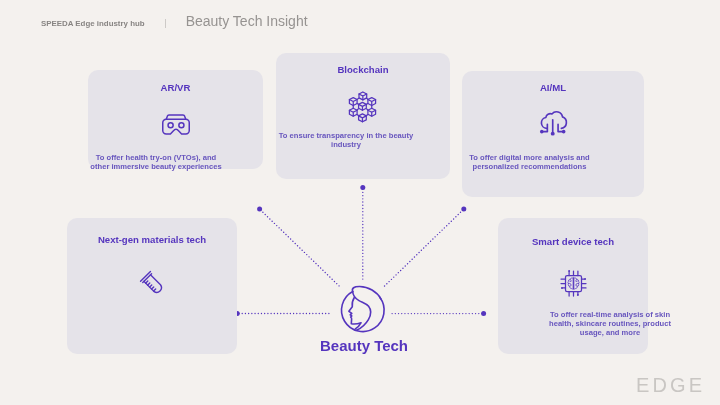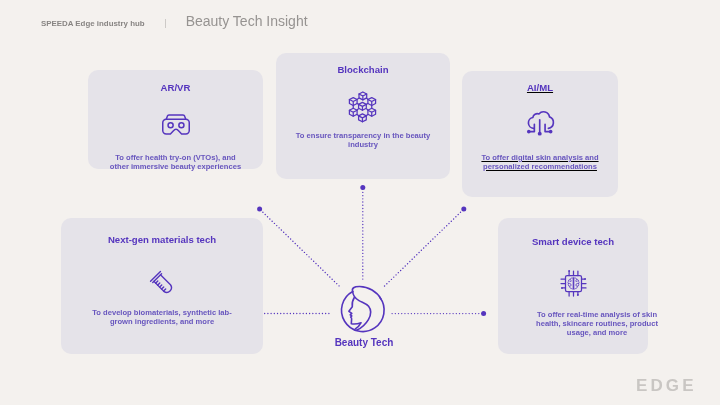--- a/index.html
+++ b/index.html
@@ -8,29 +8,29 @@
   #stage{position:relative;width:720px;height:405px;}
 
   
   .hdr{position:absolute;left:41px;top:13px;display:flex;align-items:baseline;gap:16px;}
   .hdr-b{font-size:7.9px;font-weight:bold;color:#888583;letter-spacing:0px;}
   .hdr-sep{width:1px;height:8.8px;background:#CDCAC7;margin:0 4px;position:relative;top:1.5px;}
   .hdr-l{font-size:14px;font-weight:normal;color:#969391;letter-spacing:0px;}
 
   
   .card{position:absolute;background:#E5E3E9;border-radius:10px;box-sizing:border-box;
-        display:flex;flex-direction:column;align-items:center;}
+        display:flex;flex-direction:column;}
   .c-title{font-size:9.6px;font-weight:bold;color:#5535BE;text-align:center;line-height:12px;white-space:nowrap;}
   .c-desc{font-size:7.6px;font-weight:bold;color:#6856BE;text-align:center;line-height:9.1px;}
   .c-icon{display:flex;align-items:center;justify-content:center;}
-  .center-label{position:absolute;font-size:10px;font-weight:bold;color:#5535BE;text-align:center;}
+  .center-label{position:absolute;font-size:15px;font-weight:bold;color:#5535BE;text-align:center;}
 
   
   .src{position:absolute;left:16px;top:378px;font-size:8.1px;color:#9B9895;letter-spacing:.05px;}
-  .edge{position:absolute;left:636px;top:374.5px;font-size:17px;font-weight:bold;
+  .edge{position:absolute;left:636px;top:374.5px;font-size:20px;font-weight:normal;
         color:#C9C6C3;letter-spacing:3.1px;line-height:21px;}
 
   svg{display:block;overflow:visible;}
   .lines{position:absolute;left:0;top:0;width:720px;height:405px;pointer-events:none;}
 </style>
 </head>
 <body>
 
 <div id="stage">
 
@@ -82,49 +82,48 @@
     <div class="c-icon" style="margin-top:17.2px;">
       <svg width="27.7" height="28.4" viewBox="-1.0 -0.6 27.7 28.4" fill="none" stroke="#5535BE" stroke-width="1.25" stroke-linecap="round" stroke-linejoin="round">
         <path d="M12.85 -1.60L16.70 0.38L16.70 4.33L12.85 6.30L9.00 4.33L9.00 0.38Z M3.25 4.00L7.10 5.97L7.10 9.93L3.25 11.90L-0.60 9.93L-0.60 5.97Z M21.75 4.00L25.60 5.97L25.60 9.93L21.75 11.90L17.90 9.93L17.90 5.97Z M12.45 8.80L16.30 10.78L16.30 14.72L12.45 16.70L8.60 14.72L8.60 10.78Z M3.25 14.70L7.10 16.67L7.10 20.62L3.25 22.60L-0.60 20.62L-0.60 16.67Z M21.75 14.70L25.60 16.67L25.60 20.62L21.75 22.60L17.90 20.62L17.90 16.67Z M12.45 20.30L16.30 22.27L16.30 26.23L12.45 28.20L8.60 26.23L8.60 22.27Z"></path>
         <path d="M12.85 2.35L12.85 6.30M12.85 2.35L9.00 0.38M12.85 2.35L16.70 0.38 M3.25 7.95L3.25 11.90M3.25 7.95L-0.60 5.97M3.25 7.95L7.10 5.97 M21.75 7.95L21.75 11.90M21.75 7.95L17.90 5.97M21.75 7.95L25.60 5.97 M12.45 12.75L12.45 16.70M12.45 12.75L8.60 10.78M12.45 12.75L16.30 10.78 M3.25 18.65L3.25 22.60M3.25 18.65L-0.60 16.67M3.25 18.65L7.10 16.67 M21.75 18.65L21.75 22.60M21.75 18.65L17.90 16.67M21.75 18.65L25.60 16.67 M12.45 24.25L12.45 28.20M12.45 24.25L8.60 22.27M12.45 24.25L16.30 22.27"></path>
         <path d="M8.82 4.70L7.28 5.60 M16.59 4.70L18.01 5.60 M7.11 9.97L8.59 10.73 M17.84 9.97L16.36 10.73 M3.25 12.44L3.25 14.16 M21.75 12.44L21.75 14.16 M8.59 15.23L7.11 16.17 M16.36 15.23L17.84 16.17 M7.11 21.00L8.59 21.90 M17.84 21.00L16.36 21.90"></path>
       </svg>
     </div>
     <div class="c-desc" style="margin-top:10px;width:140px;">To ensure transparency in the beauty industry</div>
   </div>
 
-  <div class="card" id="card-aiml" style="left:462px;top:71px;width:156px;height:126px;text-decoration:underline;">
+  <div class="card" id="card-aiml" style="left:462px;top:71px;width:182px;height:126px;">
     <div class="c-title" style="margin-top:10.6px;">AI/ML</div>
     <div class="c-icon" style="margin-top:15.9px;">
       <svg width="31.1" height="27.4" viewBox="0 0 27.3 24" fill="none" stroke="#5535BE" stroke-width="1.45" stroke-linecap="round" stroke-linejoin="round">
         <path d="M8.4 17.0 A4.85 4.85 0 0 1 7.8 7.4 A3.95 3.95 0 0 1 13.1 4.3 A5.35 5.35 0 0 1 22.4 6.9 A5.25 5.25 0 0 1 21.4 17.0"></path>
         <path d="M13.8 9.4 L13.8 20.4"></path>
         <path d="M9.1 13.4 L9.1 19.9 L5.6 19.9"></path>
         <path d="M18.5 13.4 L18.5 19.9 L22.0 19.9"></path>
         <circle cx="13.8" cy="21.6" r="1.75" fill="#5535BE" stroke="none"></circle>
         <circle cx="4.2" cy="19.9" r="1.6" fill="#5535BE" stroke="none"></circle>
         <circle cx="23.4" cy="19.9" r="1.6" fill="#5535BE" stroke="none"></circle>
       </svg>
     </div>
-    <div class="c-desc" style="margin-top:16px;width:135px;">To offer digital skin analysis and personalized recommendations</div>
+    <div class="c-desc" style="margin-top:16px;width:135px;">To offer digital more analysis and personalized recommendations</div>
   </div>
 
-  <div class="card" id="card-materials" style="left:61px;top:218px;width:202px;height:136px;">
+  <div class="card" id="card-materials" style="left:67px;top:218px;width:170px;height:136px;">
     <div class="c-title" style="margin-top:16px;">Next-gen materials tech</div>
     <div class="c-icon" style="margin-top:25.5px;">
       <svg width="24.3" height="24.1" viewBox="0 0 21.8 21.6" fill="none" stroke="#5535BE" stroke-width="1.25" stroke-linecap="round" stroke-linejoin="round" style="overflow:visible;margin-left:2.5px">
         <g transform="rotate(-45 10.9 10.8)">
           <path d="M4.6 1.1 L17.2 1.1"></path>
           <path d="M5.3 3.2 L16.5 3.2"></path>
           <path d="M6.7 3.2 L6.7 15.9 A4.25 4.25 0 0 0 15.1 15.9 L15.1 3.2"></path>
           <path d="M6.7 5.5 L9.4 5.5 M6.7 8.0 L9.4 8.0 M6.7 10.5 L9.4 10.5 M6.7 13.0 L9.4 13.0 M6.7 15.5 L9.4 15.5"></path>
         </g>
       </svg>
     </div>
-    <div class="c-desc" style="margin-top:12px;width:144px;">To develop biomaterials, synthetic lab-grown ingredients, and more</div>
   </div>
 
   <div class="card" id="card-smartdevice" style="left:498px;top:218px;width:150px;height:136px;">
     <div class="c-title" style="margin-top:18.3px;">Smart device tech</div>
     <div class="c-icon" style="margin-top:21.5px;">
       <svg width="27" height="27" viewBox="0 0 27 27" fill="none" stroke="#5535BE" stroke-width="1.25" stroke-linecap="round" stroke-linejoin="round" style="overflow:visible">
         <rect x="5.5" y="5.5" width="16" height="16" rx="1.6"></rect>
         <path d="M9.1 5.5 L9.1 1.6 M13.5 5.5 L13.5 1.0 M17.9 5.5 L17.9 1.0"></path>
         <path d="M9.1 21.5 L9.1 26.0 M13.5 21.5 L13.5 26.0 M17.9 21.5 L17.9 24.4"></path>
         <path d="M5.5 9.1 L1.0 9.1 M5.5 13.5 L1.0 13.5 M5.5 17.9 L2.6 17.9"></path>

